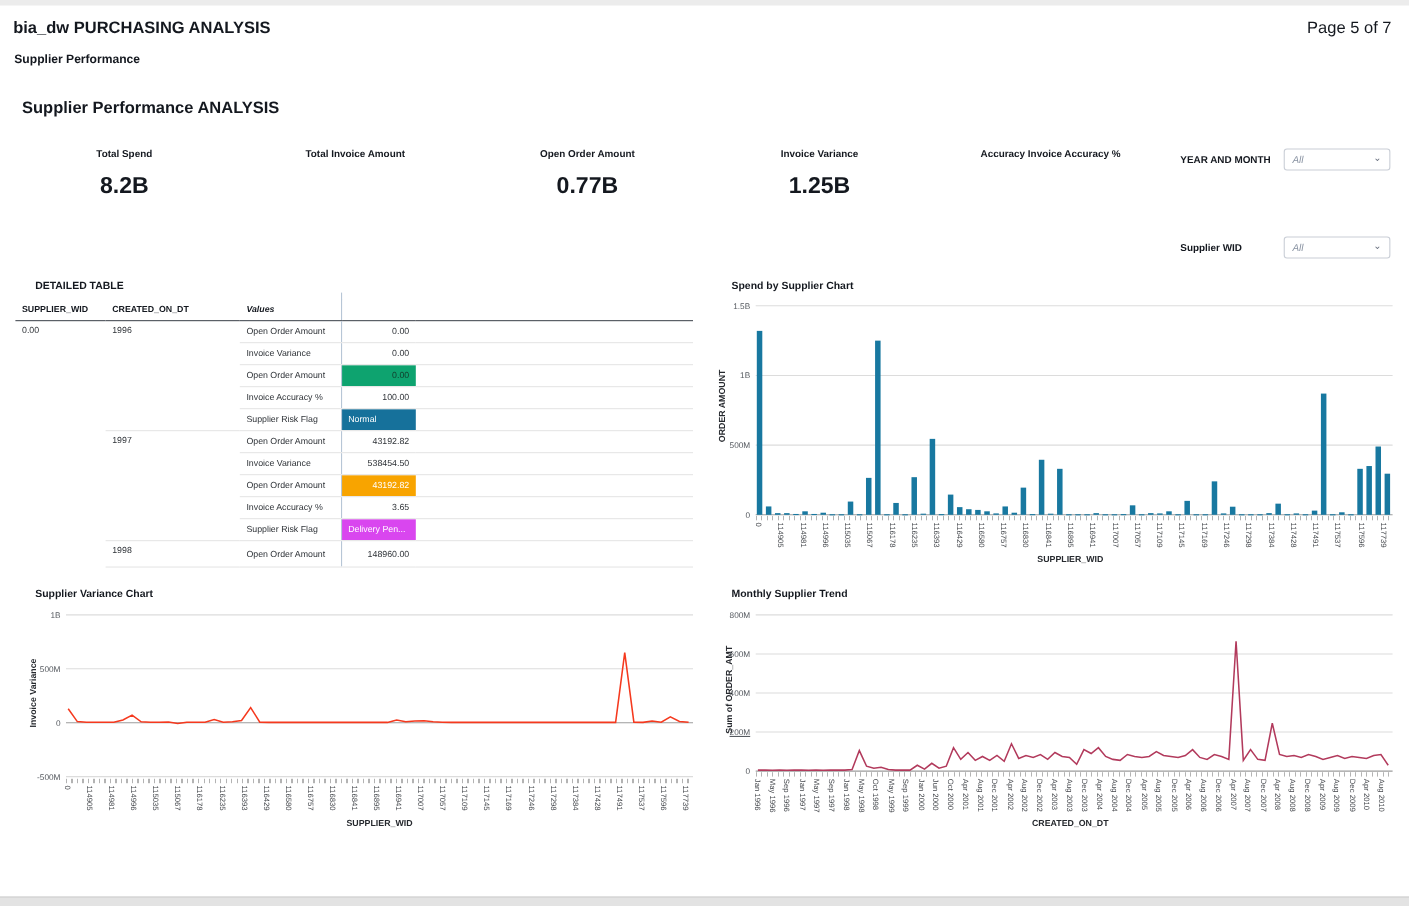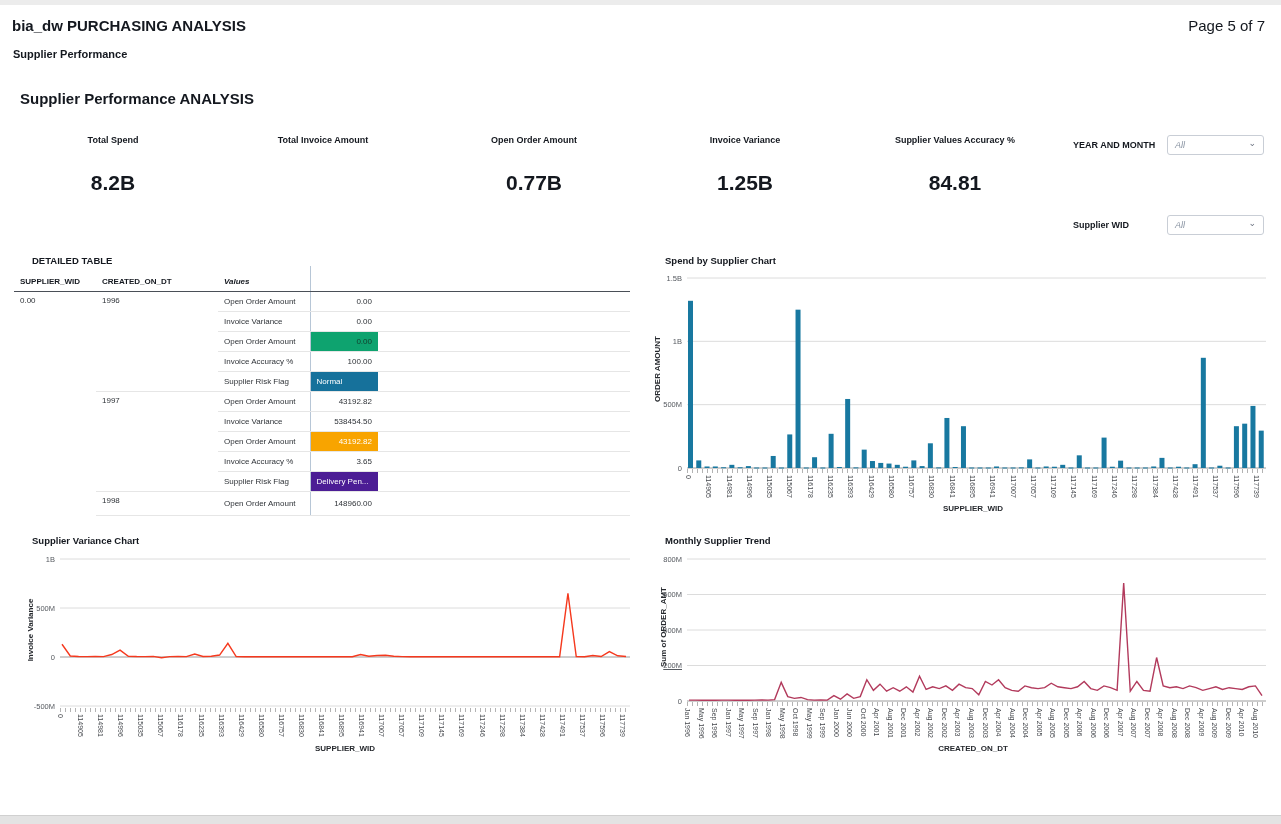--- a/index.html
+++ b/index.html
@@ -11,21 +11,21 @@
   }
   .edge-top{position:absolute;left:0;top:0;width:1281px;height:5px;background:#ececec;}
   .edge-bottom{position:absolute;left:0;top:815px;width:1281px;height:9px;background:#e3e3e3;border-top:1px solid #d0d0d0;}
   .abs{position:absolute;}
   .page-title{left:12px;top:17px;font-size:15px;font-weight:bold;color:#14181f;}
   .page-indicator{right:16px;top:17px;font-size:15px;font-weight:normal;color:#14181f;}
   .report-subtitle{left:13px;top:48px;font-size:11px;font-weight:bold;color:#14181f;}
   .section-title{left:20px;top:90px;font-size:15px;font-weight:bold;color:#14181f;}
   .kpi{position:absolute;width:210px;text-align:center;}
   .kpi .kpi-label{font-size:9px;font-weight:bold;color:#14181f;}
-  .kpi .kpi-value{font-size:21px;font-weight:bold;color:#14181f;margin-top:26px;}
+  .kpi .kpi-value{font-size:21px;font-weight:bold;color:#14181f;margin-top:12px;}
   .filter-row{position:absolute;left:1073px;width:191px;height:22px;display:flex;align-items:center;justify-content:space-between;}
   .filter-label{font-size:9px;font-weight:bold;color:#14181f;white-space:nowrap;}
   .select-box{width:97px;height:20px;border:1px solid #c9ced6;border-radius:3px;background:#fff;display:flex;align-items:center;justify-content:space-between;padding:0 7px;box-sizing:border-box;cursor:pointer;}
   .select-value{font-size:9px;font-style:italic;color:#8a94a3;}
   .select-chevron{font-size:9px;color:#6b7280;line-height:1;margin-top:-3px;}
   .panel-title{font-size:9.5px;font-weight:bold;color:#14181f;margin-left:12px;}
   
   .tablewrap{left:14px;top:272px;}
   table.dt{border-collapse:collapse;table-layout:fixed;width:616px;font-size:8px;}
   table.dt th{font-size:8px;font-weight:bold;color:#14181f;text-align:left;height:19px;padding:0 6px;border-bottom:1px solid #4a4f57;white-space:nowrap;}
@@ -65,22 +65,21 @@
 </div>
 <div class="kpi" style="left:429px;top:135px;">
   <div class="kpi-label">Open Order Amount</div>
   <div class="kpi-value">0.77B</div>
 </div>
 <div class="kpi" style="left:640px;top:135px;">
   <div class="kpi-label">Invoice Variance</div>
   <div class="kpi-value">1.25B</div>
 </div>
 <div class="kpi" style="left:850px;top:135px;">
-  <div class="kpi-label">Supplier Values Accuracy %</div>
-  <div class="kpi-value">84.81</div>
+  <div class="kpi-label">Accuracy Invoice Accuracy %</div>
 </div>
 
 <div class="filter-row" style="top:134px;">
   <span class="filter-label">YEAR AND MONTH</span>
   <div class="select-box">
     <span class="select-value">All</span>
     <span class="select-chevron">⌄</span>
   </div>
 </div>
 <div class="filter-row" style="top:214px;">
@@ -155,21 +154,21 @@
           <td class="c-val" style="background: rgb(248, 164, 0); color: rgb(255, 255, 255);">43192.82</td>
           <td class="c-empty"></td>
         </tr>
         <tr>
           <td class="c-metric">Invoice Accuracy %</td>
           <td class="c-val">3.65</td>
           <td class="c-empty"></td>
         </tr>
         <tr>
           <td class="c-metric">Supplier Risk Flag</td>
-          <td class="c-val flag" style="background: #4c1d95; color: rgb(255, 255, 255);">Delivery Pen...</td>
+          <td class="c-val flag" style="background: #d946ef; color: rgb(255, 255, 255);">Delivery Pen...</td>
           <td class="c-empty"></td>
         </tr>
         <tr>
           <td class="c-year" rowspan="1">1998</td>
           <td class="c-metric">Open Order Amount</td>
           <td class="c-val">148960.00</td>
           <td class="c-empty"></td>
         </tr>
       </tbody>
   </table>

